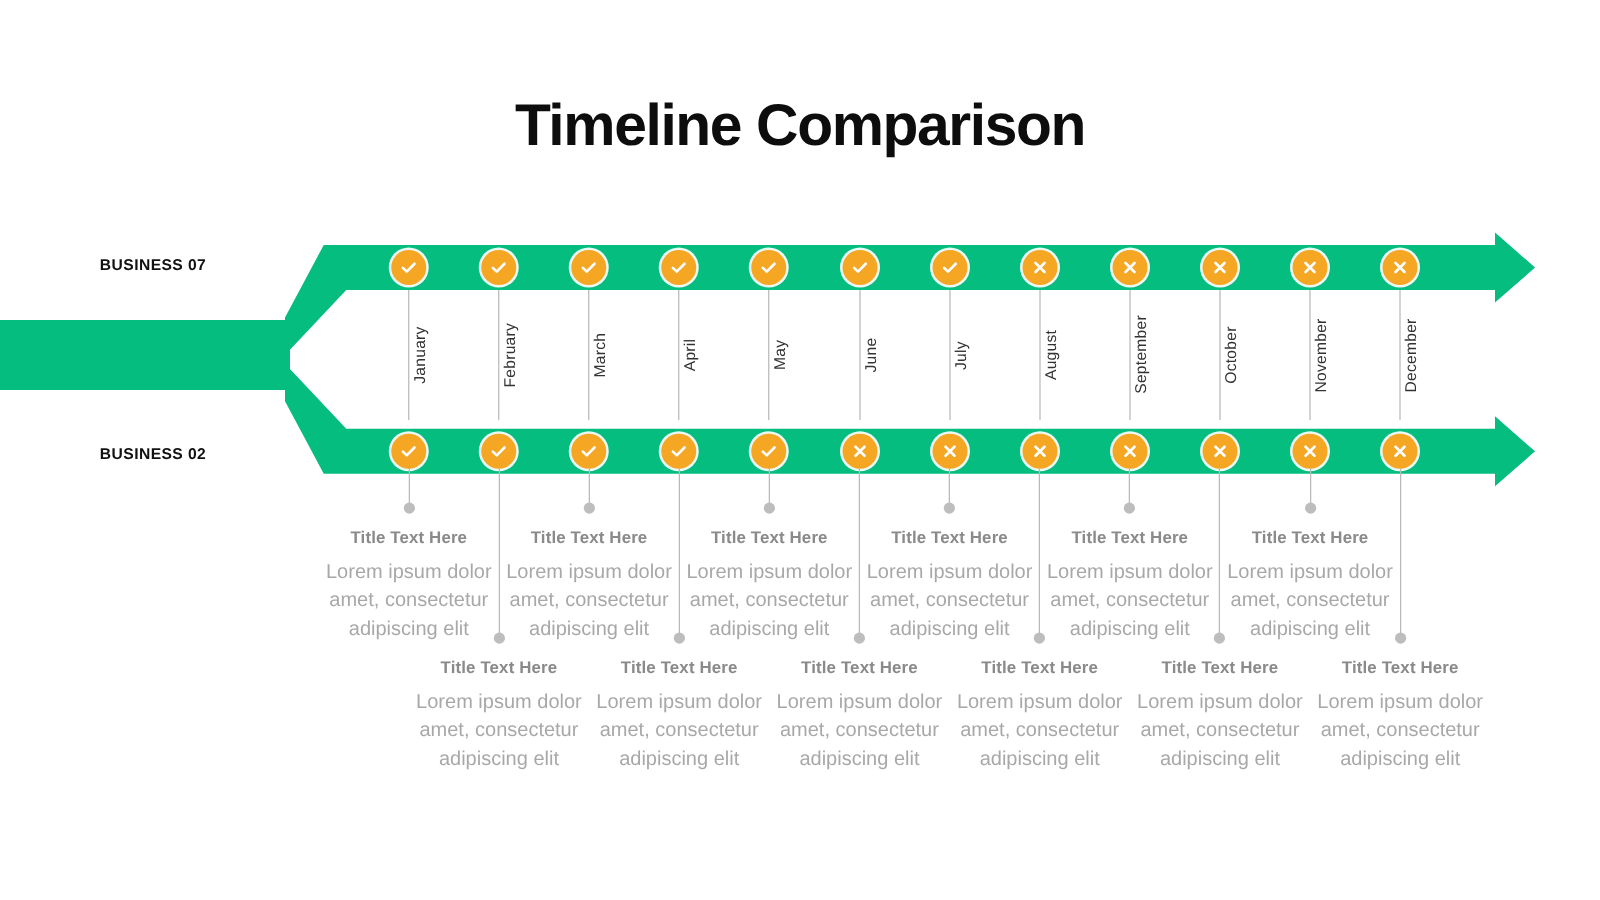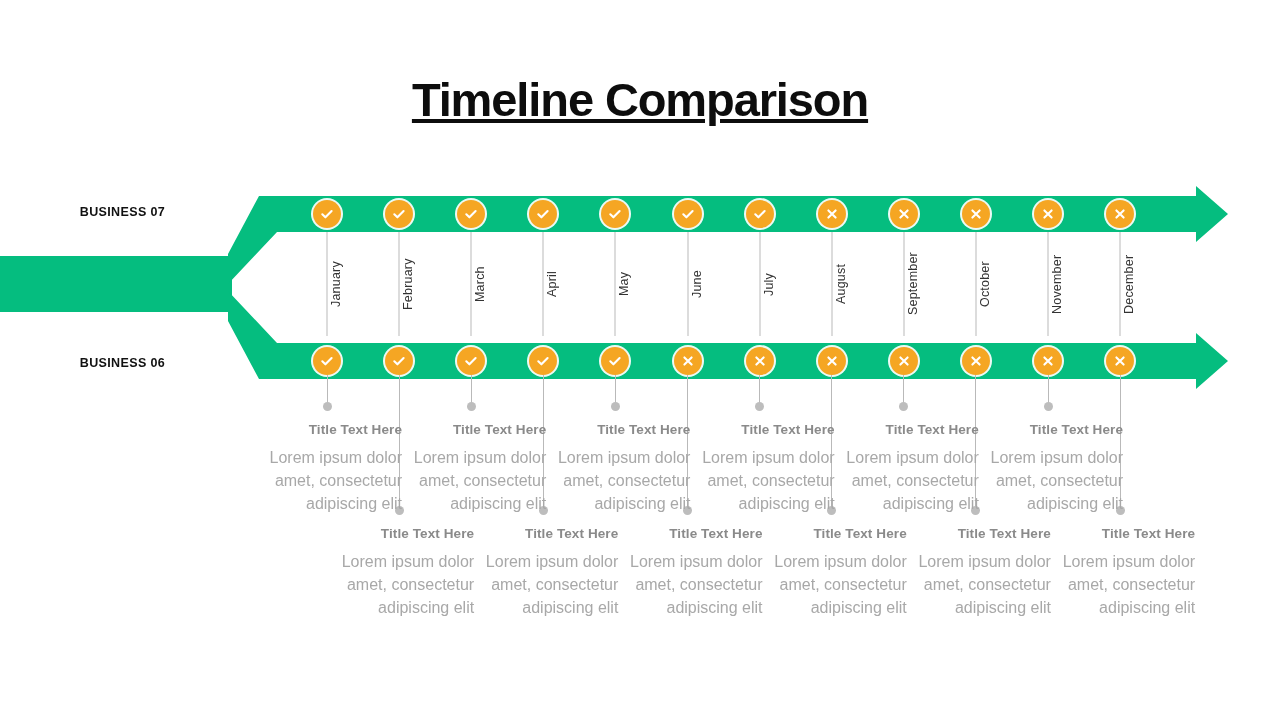--- a/index.html
+++ b/index.html
@@ -22,21 +22,20 @@
     position: absolute;
     top: 74px;
     left: 0;
     width: 1280px;
     text-align: center;
     font-size: 47px;
     font-weight: bold;
     letter-spacing: -1.1px;
     color: #0d0d0d;
     line-height: 1.1;
-    text-decoration: underline;
   }
 
   
   #arrow-layer {
     position: absolute;
     left: 0;
     top: 0;
     width: 1280px;
     height: 720px;
     pointer-events: none;
@@ -121,21 +120,21 @@
     width: 9px;
     height: 9px;
     border-radius: 50%;
     background: #bdbdbd;
   }
 
   
   .caption {
     position: absolute;
     width: 150px;
-    text-align: right;
+    text-align: center;
   }
   .caption-title {
     font-size: 13.5px;
     font-weight: bold;
     color: #8a8a8a;
     letter-spacing: 0.1px;
     margin-bottom: 9px;
   }
   .caption-body {
     font-size: 16px;
@@ -151,21 +150,21 @@
 <svg id="arrow-layer" viewBox="0 0 1280 720" width="1280" height="720" xmlns="http://www.w3.org/2000/svg">
 
   <path d="M 0,256 L 232,256 L 232,312 L 0,312 Z" fill="#05bd7f"></path>
 
   <path d="M 259,196 L 1196,196 L 1196,186 L 1228,214 L 1196,242 L 1196,232 L 277,232 L 228,284 L 228,254 Z" fill="#05bd7f"></path>
 
   <path d="M 259,379 L 1196,379 L 1196,389 L 1228,361 L 1196,333 L 1196,343 L 277,343 L 228,291 L 228,321 Z" fill="#05bd7f"></path>
 </svg>
 
 <div class="row-label" id="label-business-01">BUSINESS 07</div>
-<div class="row-label" id="label-business-02">BUSINESS 06</div>
+<div class="row-label" id="label-business-02">BUSINESS 02</div>
 
 <div id="month-grid">
     <div class="month-col" style="left: 0px;">
       <div class="month-rule"></div>
       <div class="month-name">January</div>
     </div>
     <div class="month-col" style="left: 72.1px;">
       <div class="month-rule"></div>
       <div class="month-name">February</div>
     </div>

